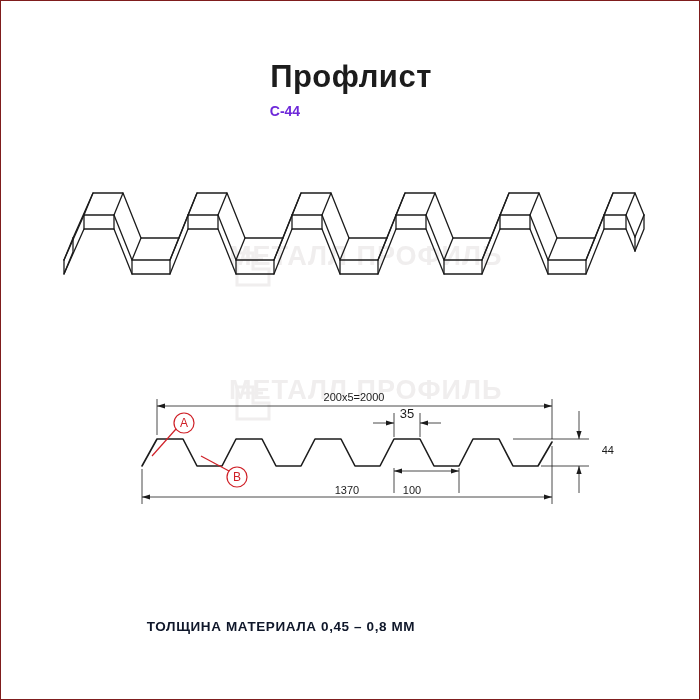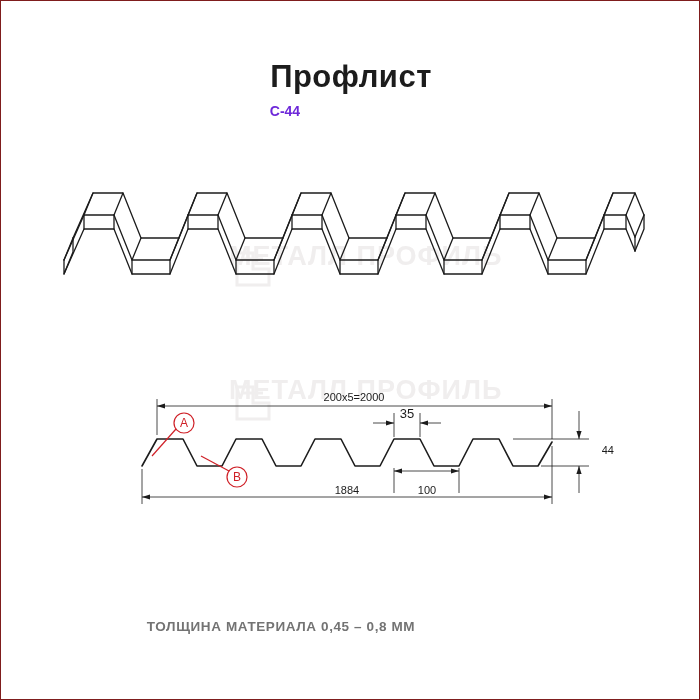--- a/index.html
+++ b/index.html
@@ -42,21 +42,21 @@
     color: #6d28d9;
   }
   .footnote {
     position: absolute;
     top: 618px;
     left: 0;
     width: 560px;
     text-align: center;
     font-size: 13.5px;
     font-weight: bold;
-    color: #737373;
+    color: #0f172a;
     letter-spacing: 0.6px;
   }
   .svg-layer {
     position: absolute;
     top: 0;
     left: 0;
   }
   .wm {
     position: absolute;
     font-family: "Liberation Sans", sans-serif;
@@ -231,19 +231,19 @@
       <circle cx="236" cy="476" r="10"></circle>
       <path d="M228 470 L200 455"></path>
     </g>
   </svg>
 
   <div style="position:absolute;left:173px;top:414px;width:20px;height:17px;line-height:17px;text-align:center;font-size:12px;color:#cf2027;font-family:'Liberation Sans',sans-serif;">A</div>
   <div style="position:absolute;left:226px;top:468px;width:20px;height:17px;line-height:17px;text-align:center;font-size:12px;color:#cf2027;font-family:'Liberation Sans',sans-serif;">B</div>
 
   <div style="position:absolute;left:270px;top:390px;width:166px;text-align:center;font-size:11px;color:#1c1c1c;">200х5=2000</div>
   <div style="position:absolute;left:382px;top:405px;width:48px;text-align:center;font-size:13px;color:#1c1c1c;">35</div>
-  <div style="position:absolute;left:306px;top:483px;width:80px;text-align:center;font-size:11px;color:#1c1c1c;">1884</div>
-  <div style="position:absolute;left:398px;top:483px;width:56px;text-align:center;font-size:11px;color:#1c1c1c;">100</div>
+  <div style="position:absolute;left:306px;top:483px;width:80px;text-align:center;font-size:11px;color:#1c1c1c;">1370</div>
+  <div style="position:absolute;left:383px;top:483px;width:56px;text-align:center;font-size:11px;color:#1c1c1c;">100</div>
   <div style="position:absolute;left:583px;top:443px;width:30px;text-align:right;font-size:11px;color:#1c1c1c;">44</div>
 
   <div class="footnote">ТОЛЩИНА МАТЕРИАЛА 0,45 – 0,8 ММ</div>
 
 </div>
 
 </body></html>

